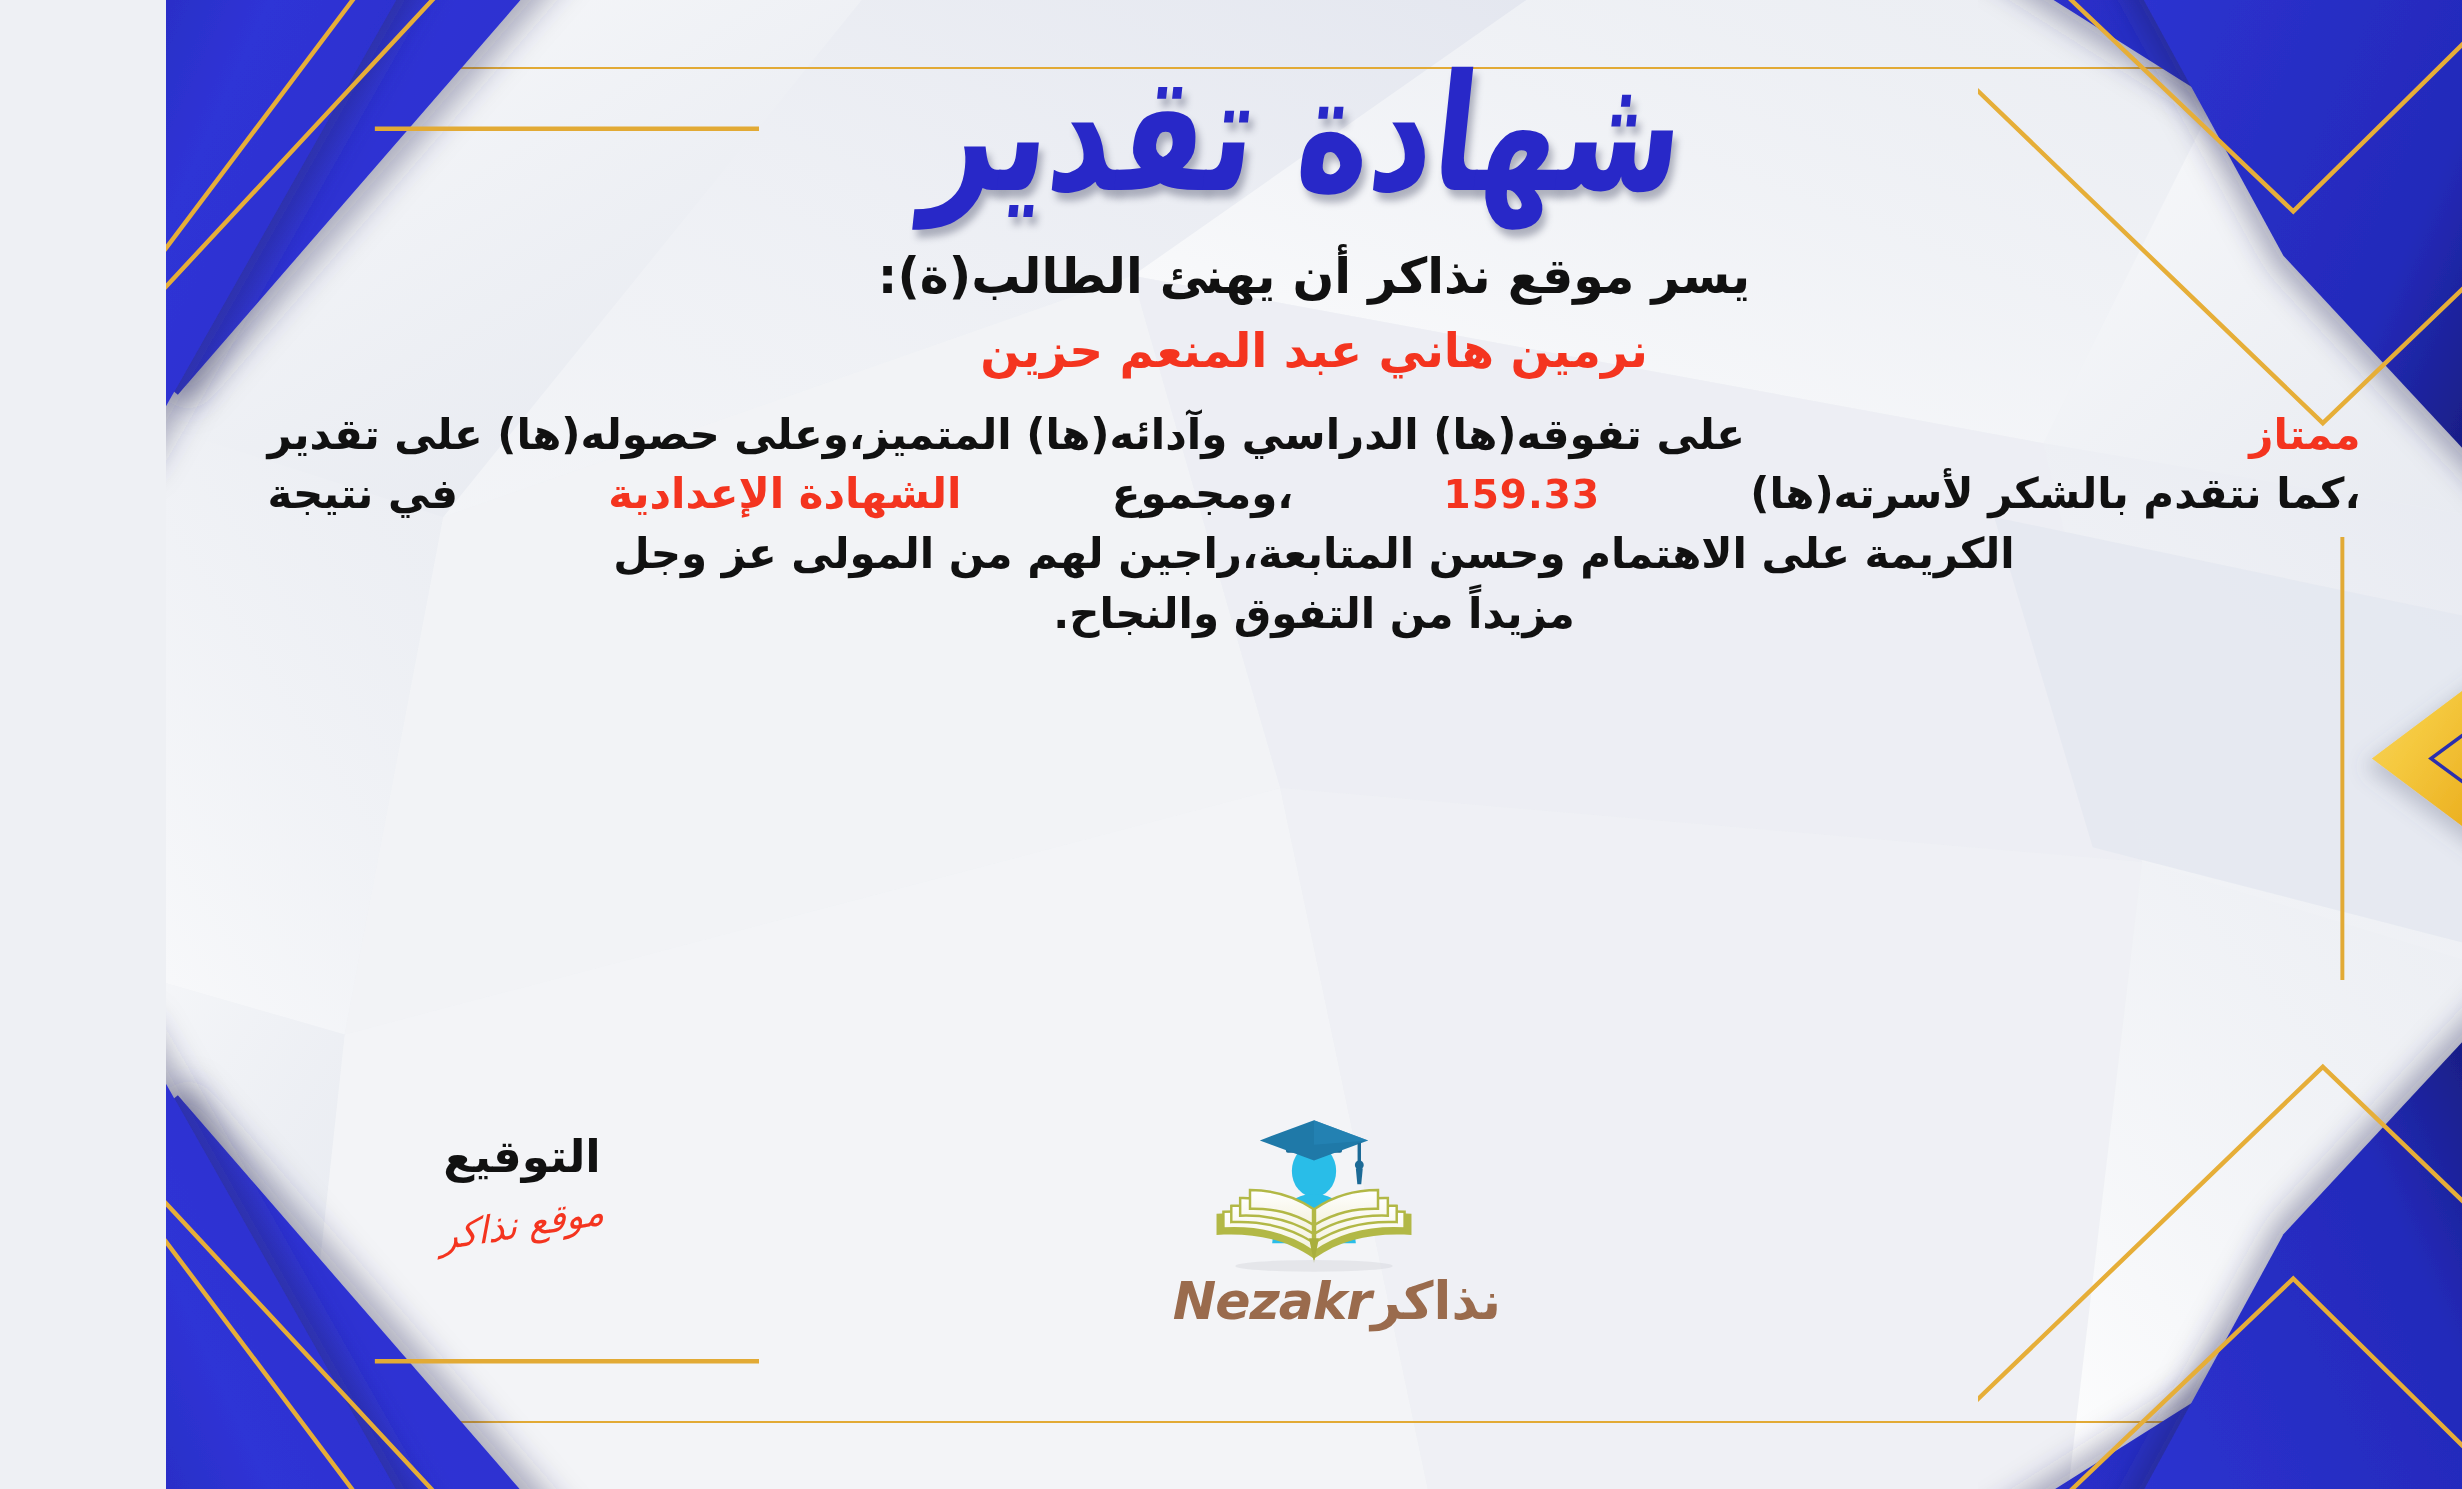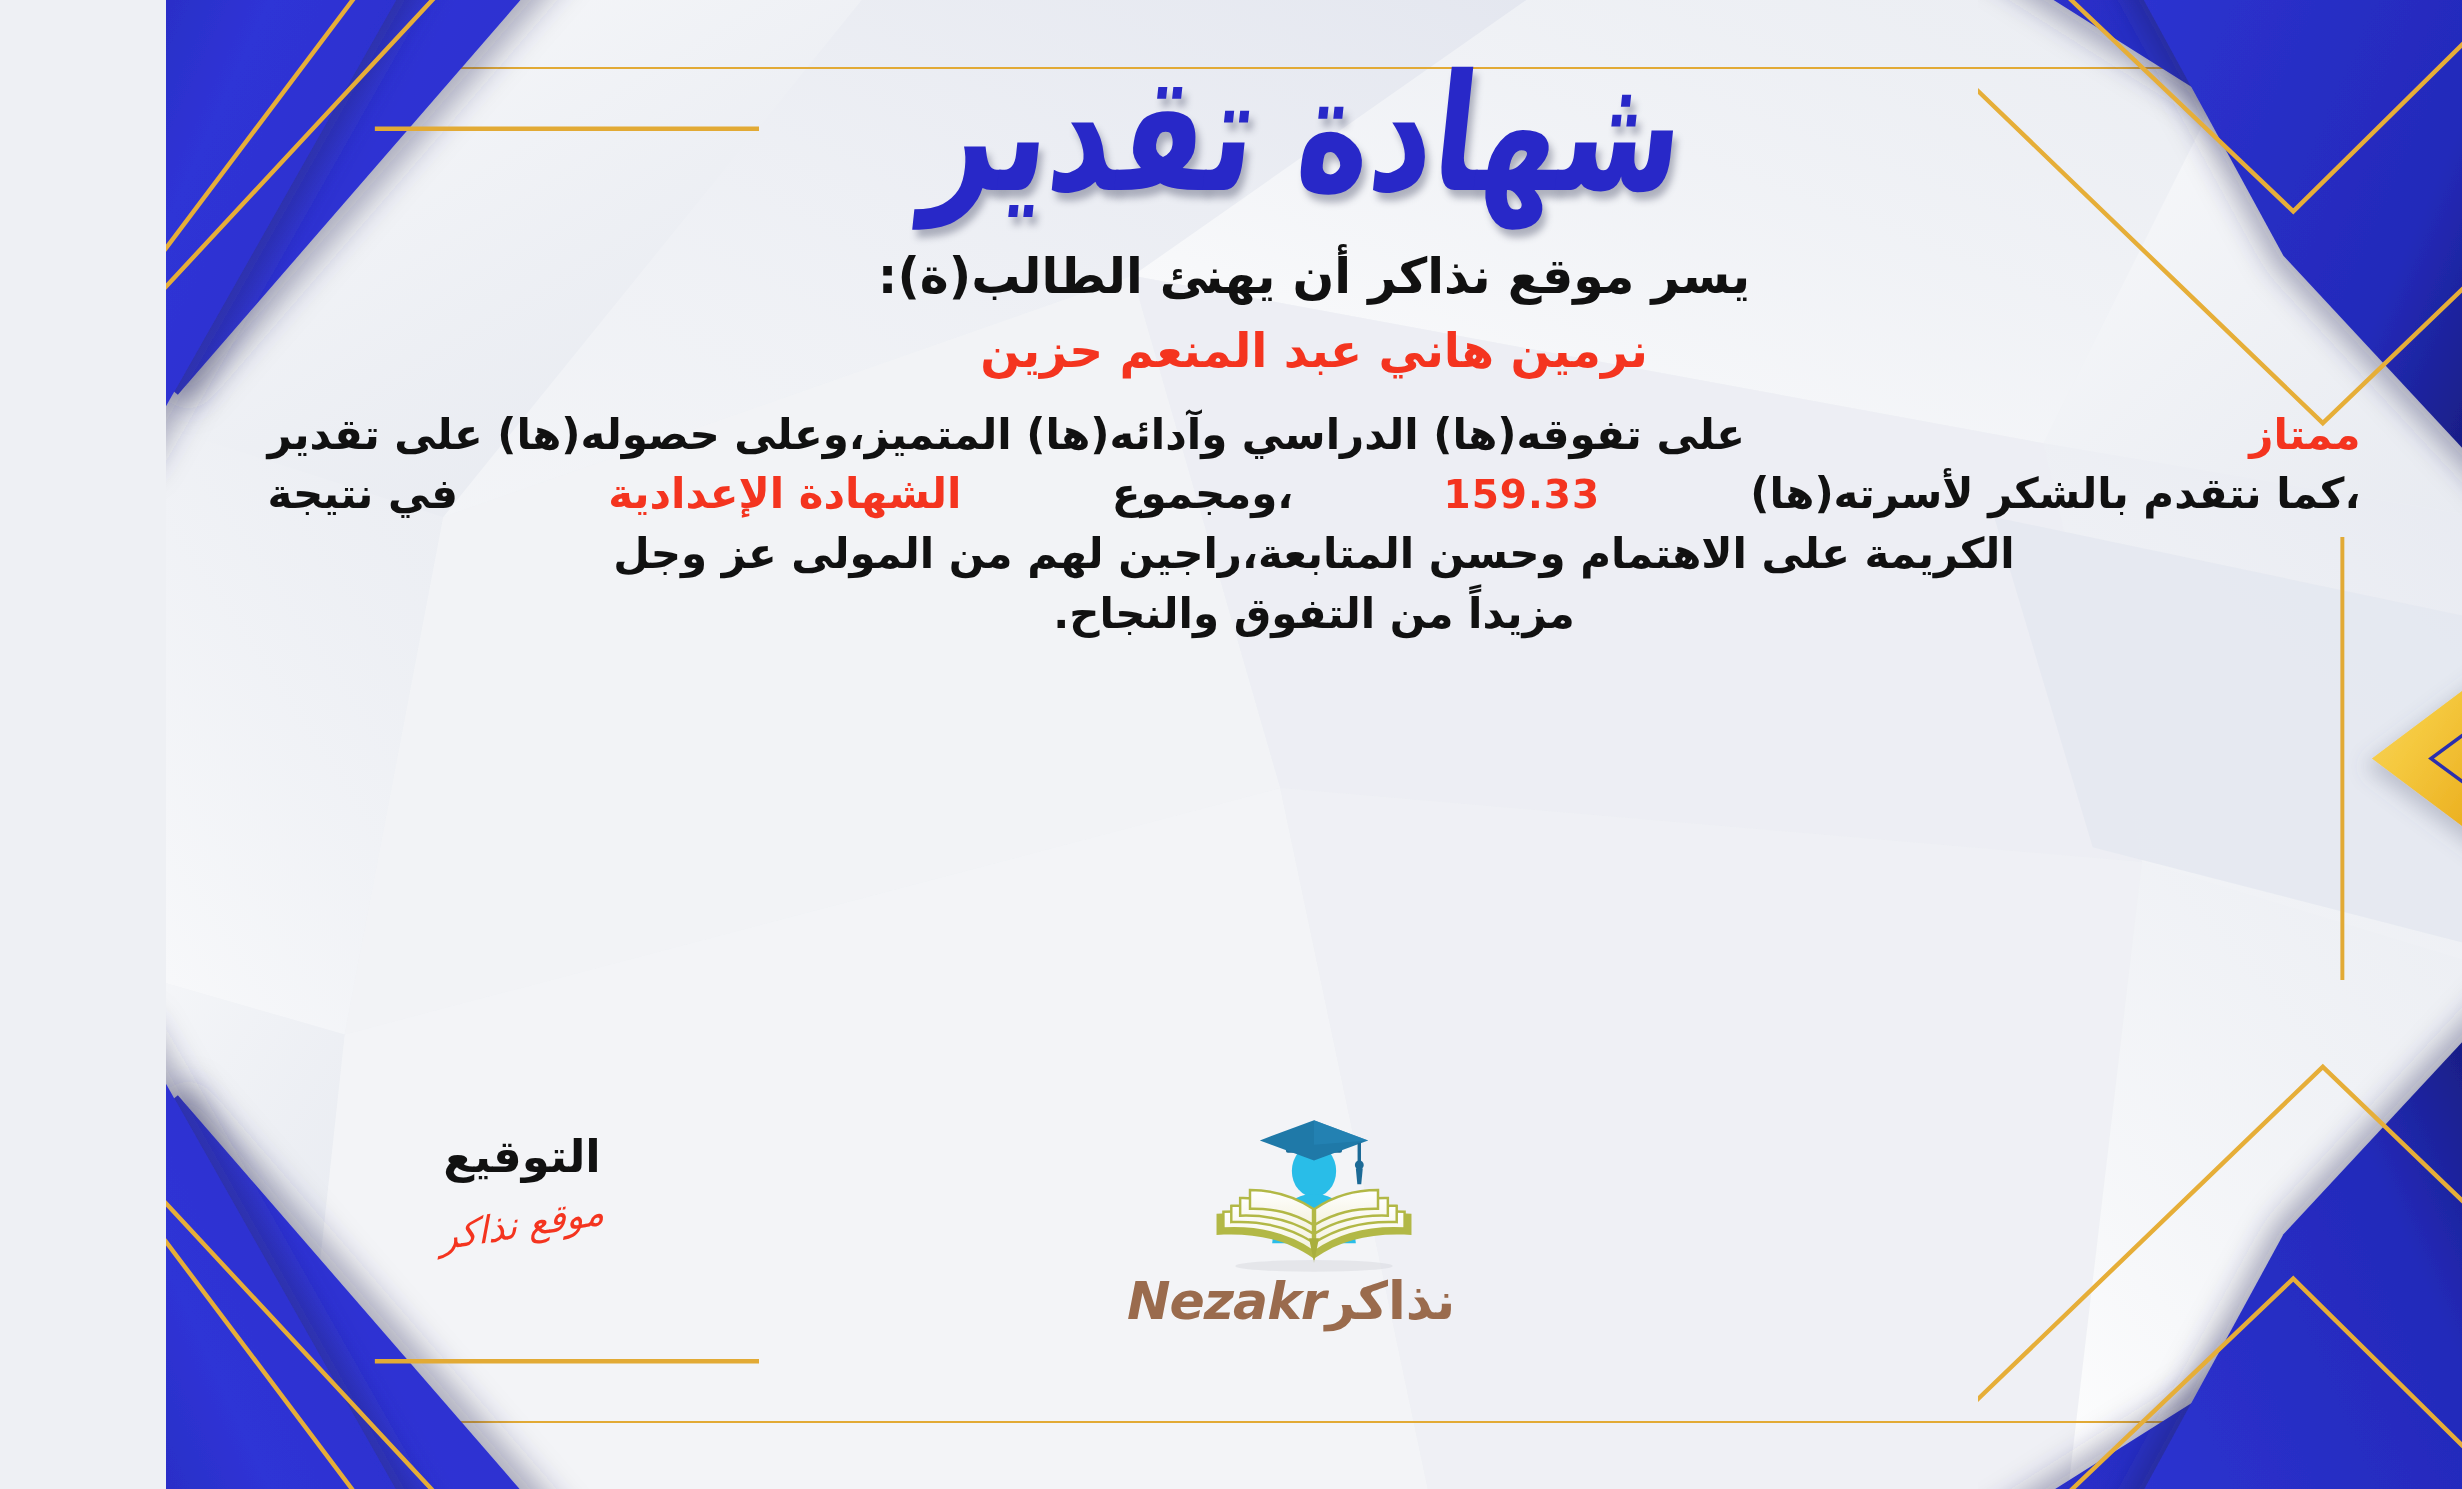--- a/index.html
+++ b/index.html
@@ -133,21 +133,21 @@
     display:inline-block;
     direction:rtl;
     font-weight:400;
   }
 
   .logo-col{
     position:absolute;
     left:50%;top:-14.8px;
     transform:translateX(-50%);
     width:374px;
-    text-align:left;
+    text-align:right;
   }
   .logo-mark{display:block;margin:0 auto;}
   .logo-word{
     margin-top:-6.9px;
     font-size:52px;
     font-weight:700;
     color:#9a6b4d;
     font-style:italic;
     direction:ltr;
     white-space:nowrap;

